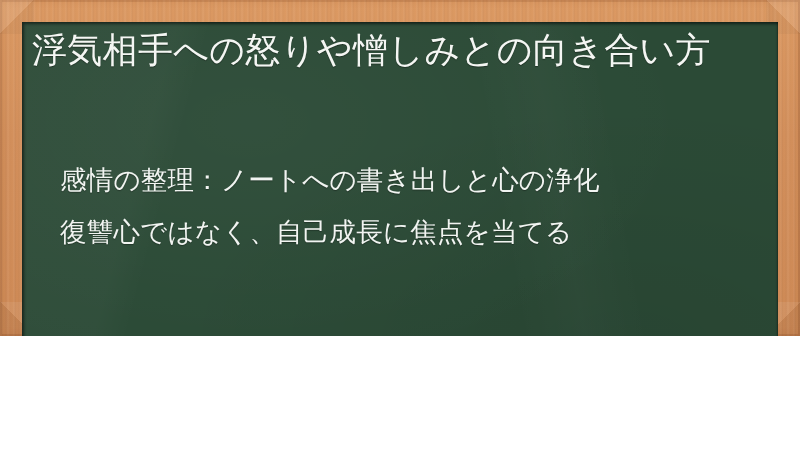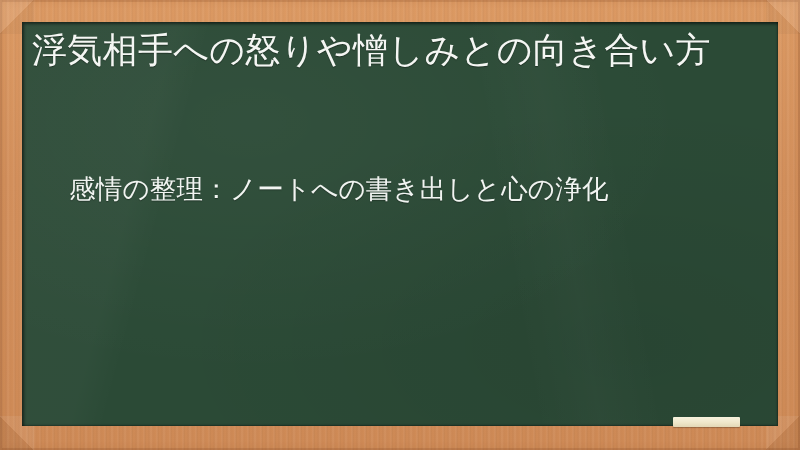--- a/index.html
+++ b/index.html
@@ -8,21 +8,21 @@
     padding: 0;
     background: #ffffff;
   }
   body {
     font-family: "DejaVu Sans", "Liberation Sans", sans-serif;
   }
 
   .slide {
     position: relative;
     width: 800px;
-    height: 450px;
+    height: 336px;
     overflow: hidden;
     background: #d4905c;
   }
 
   
   .frame {
     position: absolute;
     inset: 0;
     background:
       repeating-linear-gradient(
@@ -102,21 +102,21 @@
     font-weight: 400;
     letter-spacing: 0.3px;
     text-shadow: 0 1px 1px rgba(0, 0, 0, 0.35);
     white-space: normal;
   }
   .bullets {
     position: absolute;
     left: 34px;
     top: 128px;
     right: 28px;
-    margin: 13px;
+    margin: 4px;
     padding: 0;
     list-style: none;
   }
   .bullet {
     color: #f1f4f1;
     font-size: 26.5px;
     line-height: 52px;
     font-weight: 400;
     letter-spacing: 0.2px;
     text-shadow: 0 1px 1px rgba(0, 0, 0, 0.3);
@@ -149,20 +149,21 @@
 
   <div class="board">
     <div class="board-dust"></div>
 
     <div class="content">
 
       <div class="title">浮気相手への怒りや憎しみとの向き合い方</div>
 
       <ul class="bullets">
         <li class="bullet">感情の整理：ノートへの書き出しと心の浄化</li>
+        <li class="bullet">復讐心ではなく、自己成長に焦点を当てる</li>
       </ul>
 
     </div>
   </div>
 
   <div class="chalk"></div>
 
 </div>
 
 </body></html>

